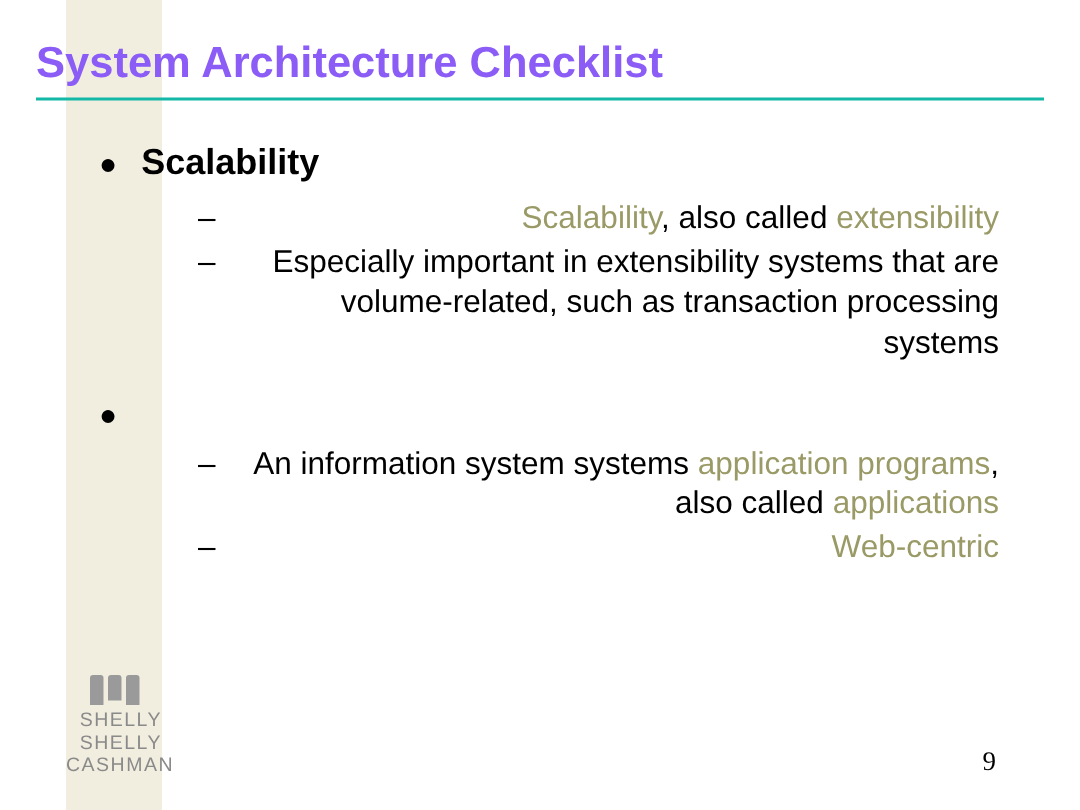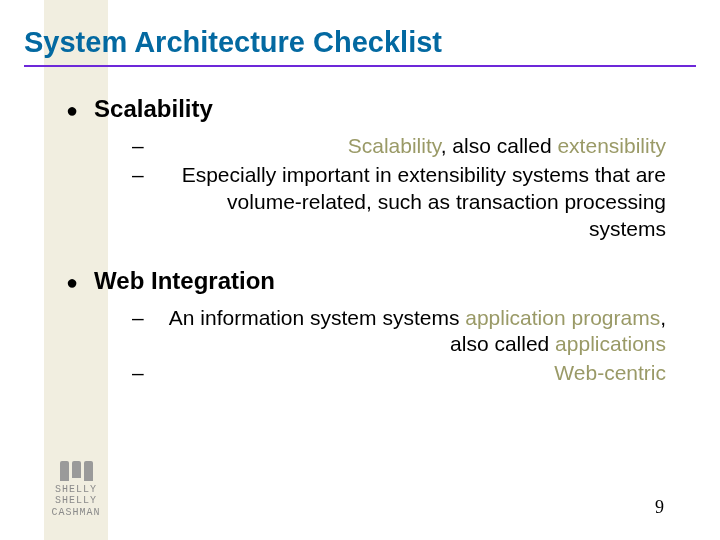--- a/index.html
+++ b/index.html
@@ -20,23 +20,23 @@
     z-index: 0;
   }
   .content {
     position: relative;
     z-index: 1;
     padding: 26px 24px 0 24px;
   }
   .title {
     font-size: 29px;
     font-weight: bold;
-    color: #0369a1;
+    color: #8b5cf6;
     padding-bottom: 6px;
-    border-bottom: 2px solid #6d28d9;
+    border-bottom: 2px solid #14b8a6;
     margin-bottom: 28px;
   }
   .bullet-row {
     display: flex;
     align-items: baseline;
     margin-left: 42px;
     margin-bottom: 8px;
   }
   .bullet-dot {
     font-size: 20px;
@@ -95,26 +95,27 @@
   .logo-bar {
     width: 9px;
     height: 20px;
     background: #9a9a9a;
     border-radius: 2px 2px 0 0;
   }
   .logo-bar:nth-child(1){height:20px}
   .logo-bar:nth-child(2){height:17px}
   .logo-bar:nth-child(3){height:20px}
   .logo-text {
-    font-family: Liberation Mono, monospace;
-    font-size: 10px;
+    font-family: Liberation Sans, sans-serif;
+    font-size: 13px;
     letter-spacing: 1px;
     color: #8a8a8a;
     line-height: 1.15;
     font-variant: small-caps;
+    text-align: right;
   }
 </style>
 </head>
 <body>
 
 <div class="bg-band"></div>
 
 <div class="content">
   <div class="title">System Architecture Checklist</div>
 
@@ -128,21 +129,20 @@
       <span class="sub-text"><span></span><span class="kw">Scalability</span><span>, also called </span><span class="kw">extensibility</span><span></span></span>
     </div>
     <div class="sub-item">
       <span class="dash">–</span>
       <span class="sub-text"><span>Especially important in extensibility systems that are volume-related, such as transaction processing systems</span><span class="kw"></span><span></span><span class="kw"></span><span></span></span>
     </div>
   </div>
 
   <div class="bullet-row">
     <span class="bullet-dot">●</span>
-    <span class="bullet-text">Web Integration</span>
   </div>
   <div class="sub-list">
     <div class="sub-item">
       <span class="dash">–</span>
       <span class="sub-text"><span>An information system systems </span><span class="kw">application programs</span><span>, also called </span><span class="kw">applications</span><span></span></span>
     </div>
     <div class="sub-item">
       <span class="dash">–</span>
       <span class="sub-text"><span></span><span class="kw">Web-centric</span><span></span><span class="kw"></span><span></span></span>
     </div>

